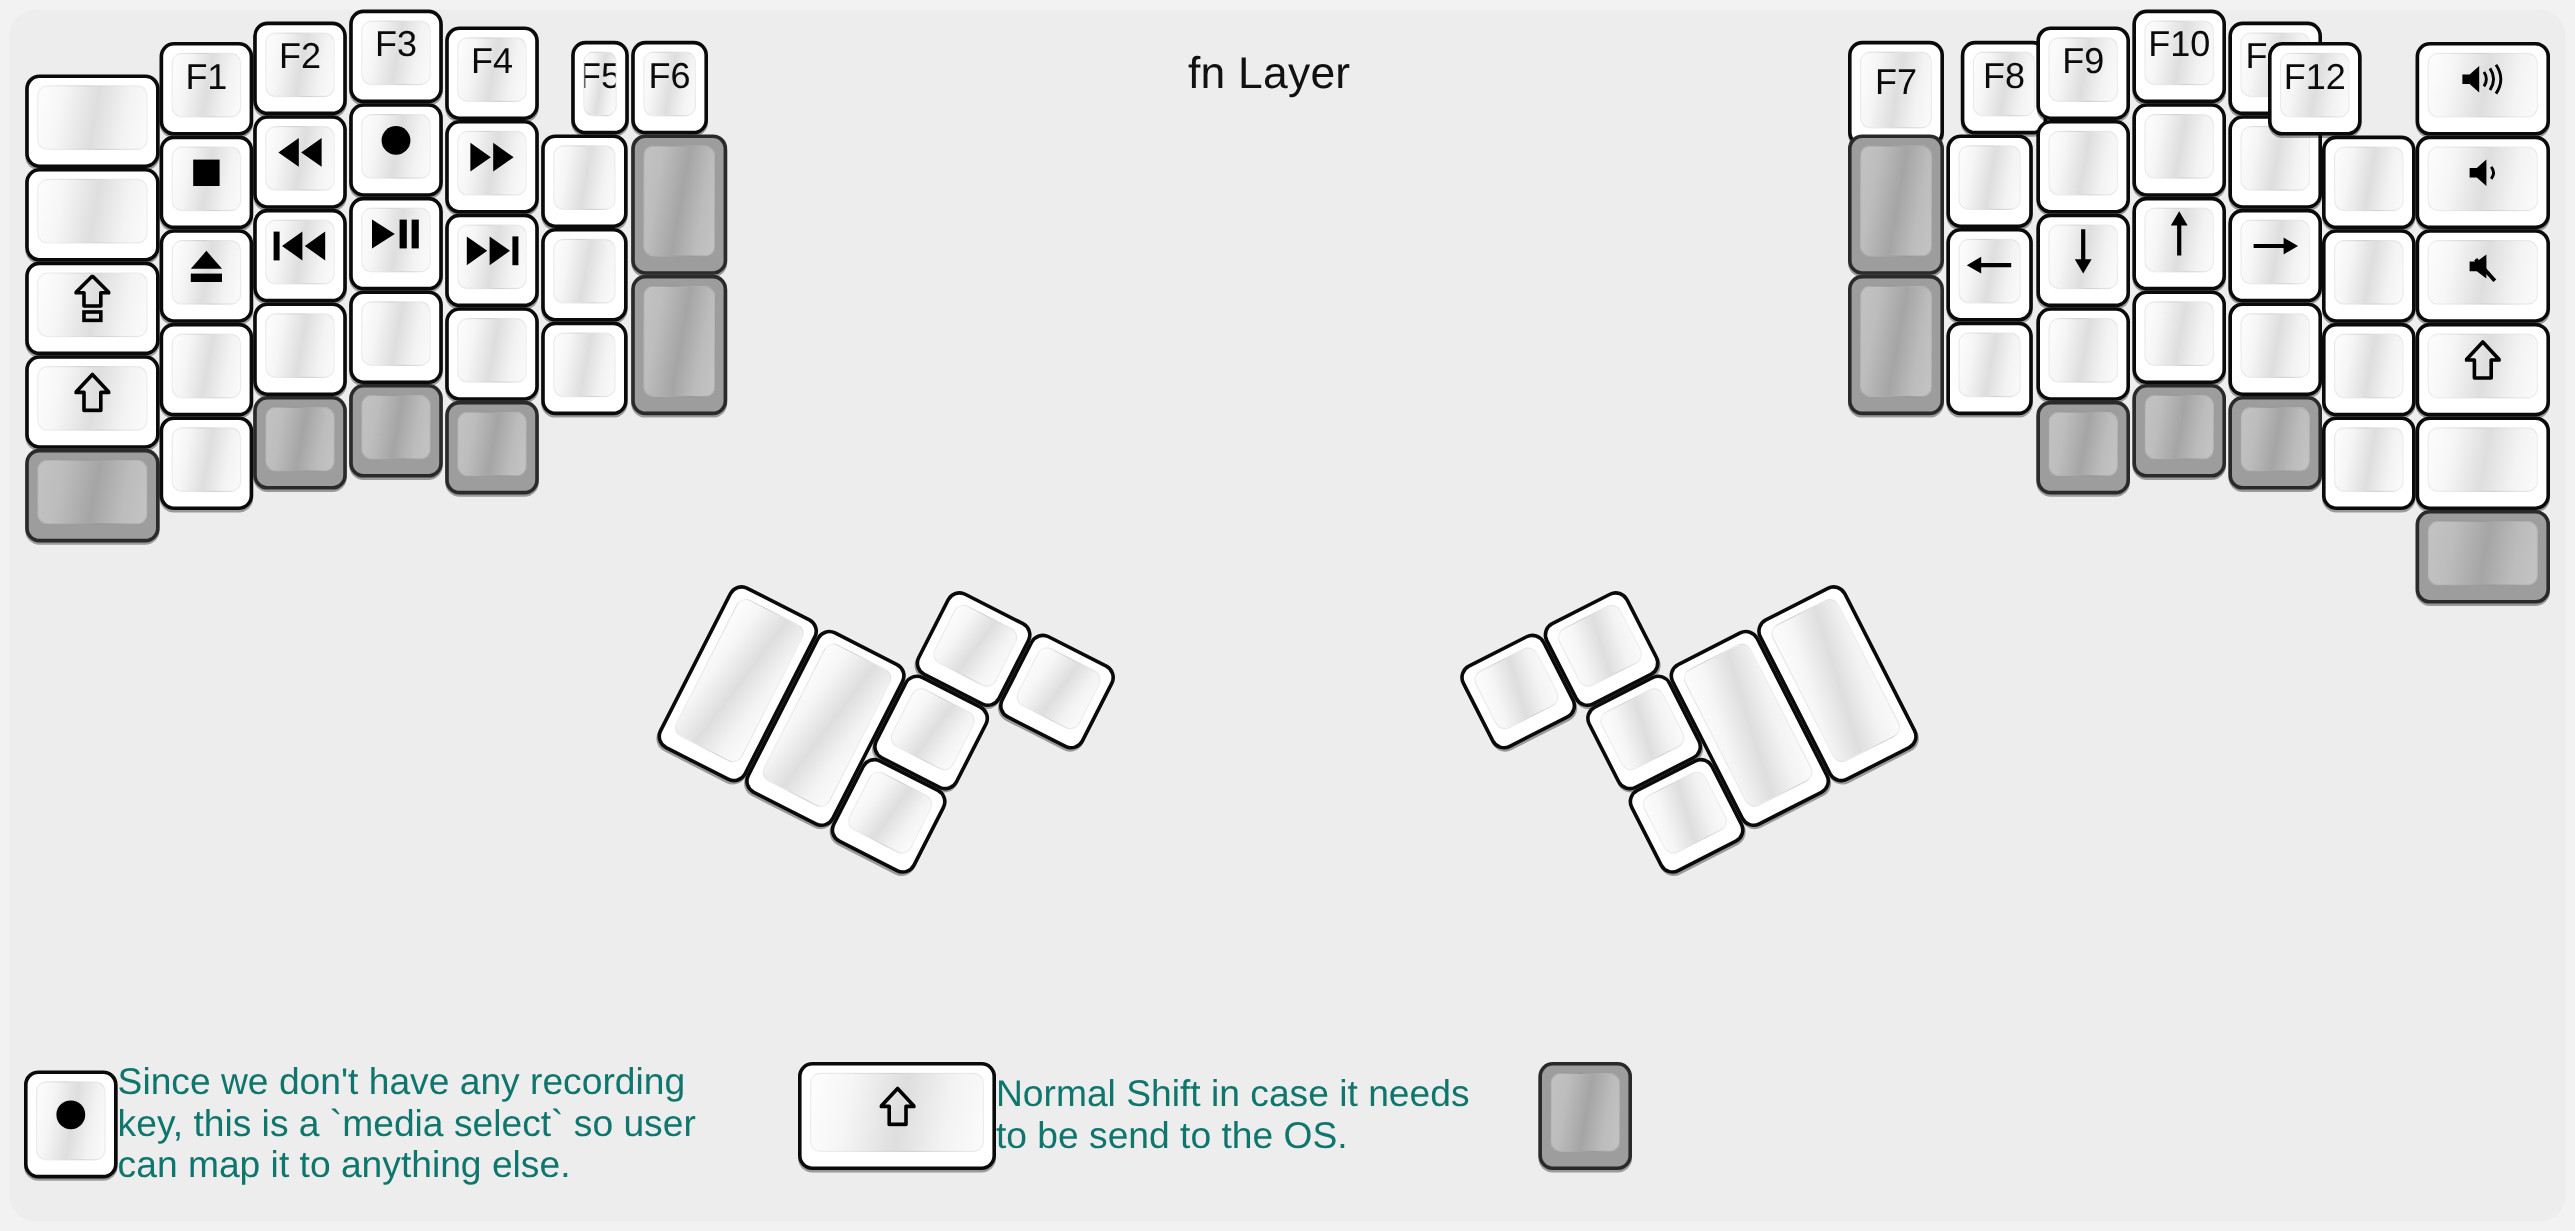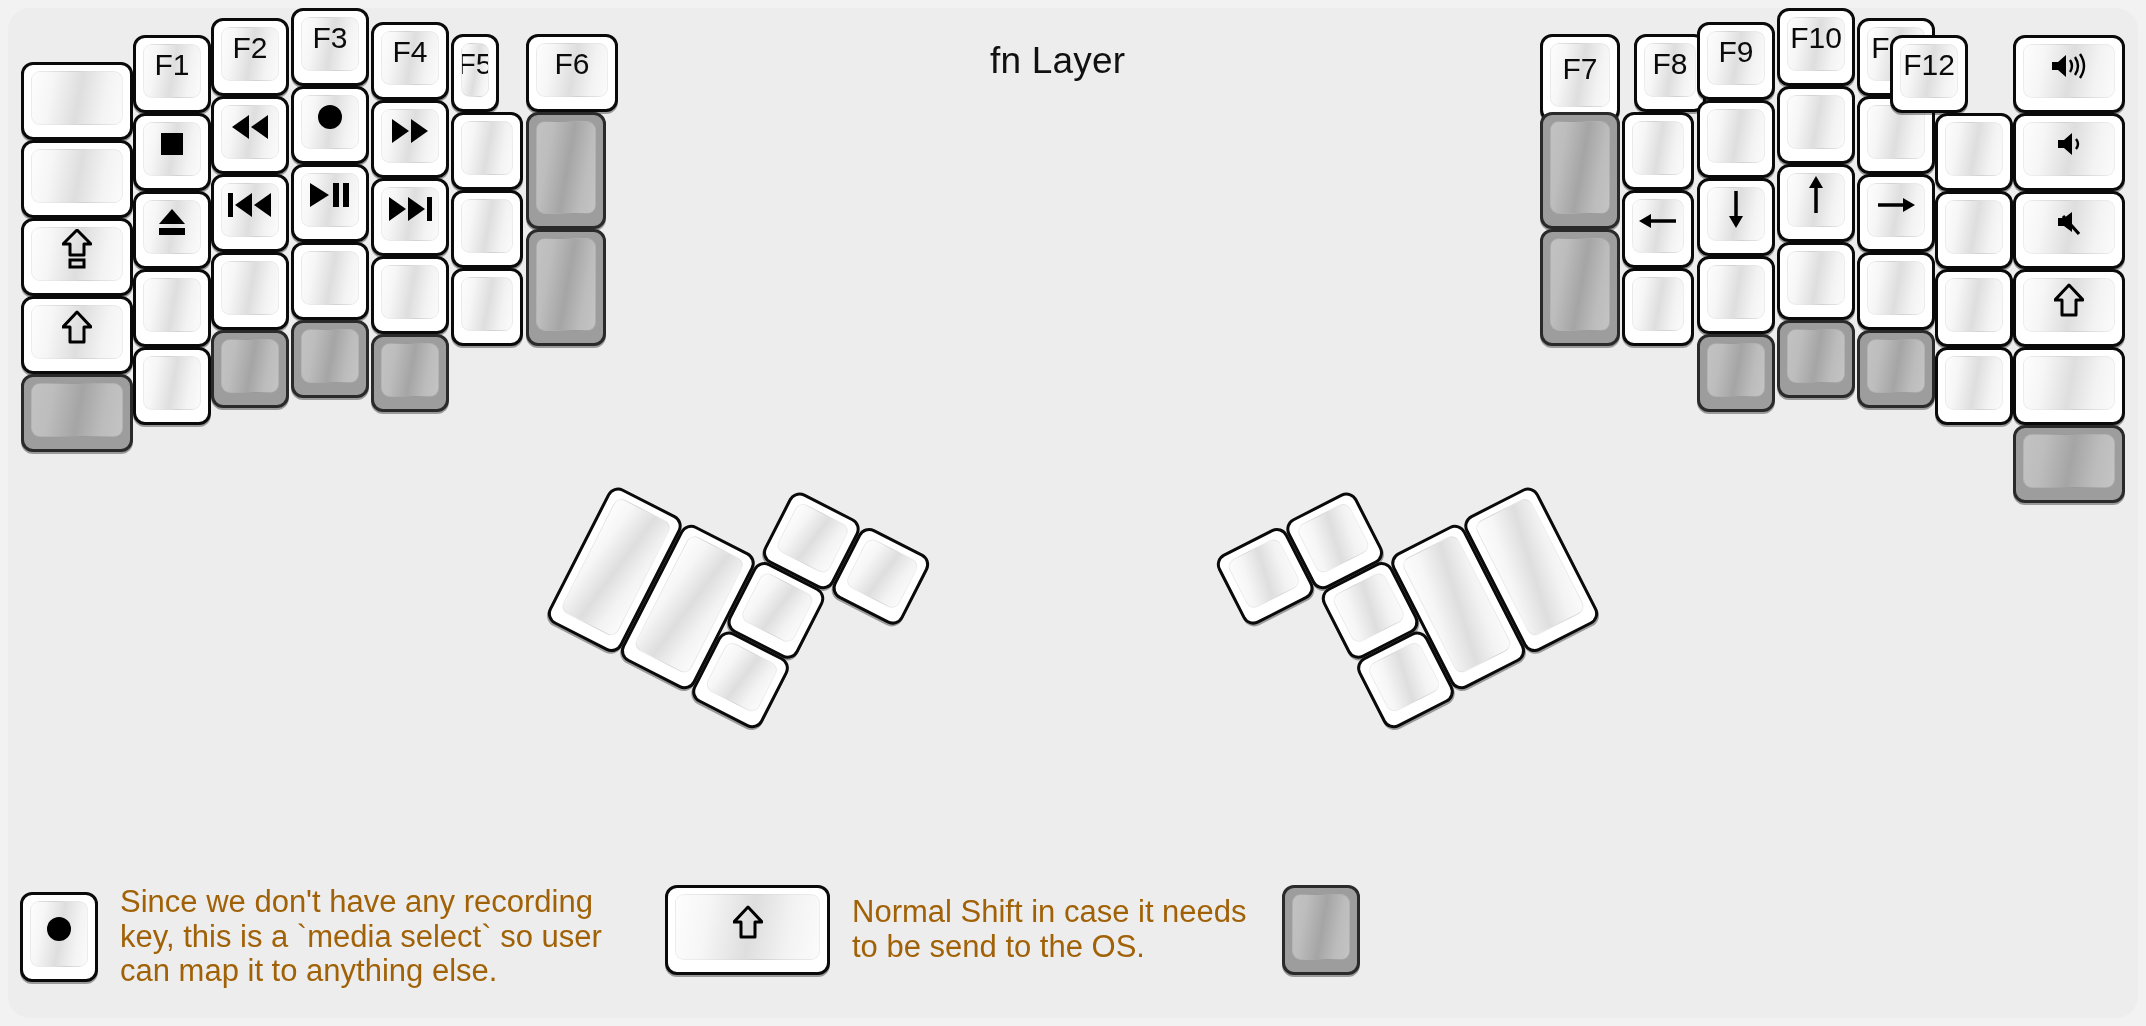--- a/index.html
+++ b/index.html
@@ -54,23 +54,22 @@
   .title{
     position:absolute;
     font-family:"Liberation Sans","DejaVu Sans",sans-serif;
     font-size:37px;color:#111;letter-spacing:.2px;white-space:nowrap;
   }
 
   
   .legend-item{position:absolute;display:flex;align-items:center;}
   .legend-key{position:relative;flex:0 0 auto;}
   .legend-text{
-    margin-left:22px;
     font-family:"Liberation Sans","DejaVu Sans",sans-serif;
-    font-size:31px;line-height:1.12;color:#a16207;white-space:pre-line;
+    font-size:31px;line-height:1.12;color:#0f766e;white-space:pre-line;
   }
 </style>
 </head>
 <body>
 
 <div id="root">
   <div class="panel"></div>
   <div class="kb" id="kb">
       <div style="position: absolute; left: 0px; top: 0px;">
         <div class="key" style="left: 21px; top: 62px; width: 112px; height: 78px;">
@@ -219,35 +218,35 @@
               </svg>
             </span>
           </div>
         </div>
         <div class="key" style="left: 371px; top: 256px; width: 78px; height: 78px;">
           <div class="cap"></div>
         </div>
         <div class="key trans" style="left: 371px; top: 334px; width: 78px; height: 78px;">
           <div class="cap"></div>
         </div>
-        <div class="key" style="left: 451px; top: 34px; width: 48px; height: 78px;">
+        <div class="key" style="left: 476px; top: 34px; width: 48px; height: 78px;">
           <div class="cap">
             <span class="lbl">F5</span>
           </div>
         </div>
         <div class="key" style="left: 451px; top: 112px; width: 72px; height: 78px;">
           <div class="cap"></div>
         </div>
         <div class="key" style="left: 451px; top: 190px; width: 72px; height: 78px;">
           <div class="cap"></div>
         </div>
         <div class="key" style="left: 451px; top: 268px; width: 72px; height: 78px;">
           <div class="cap"></div>
         </div>
-        <div class="key" style="left: 526px; top: 34px; width: 92px; height: 78px;">
+        <div class="key" style="left: 526px; top: 34px; width: 64px; height: 78px;">
           <div class="cap">
             <span class="lbl">F6</span>
           </div>
         </div>
         <div class="key trans" style="left: 526px; top: 112px; width: 80px; height: 117px;">
           <div class="cap"></div>
         </div>
         <div class="key trans" style="left: 526px; top: 229px; width: 80px; height: 117px;">
           <div class="cap"></div>
         </div>

